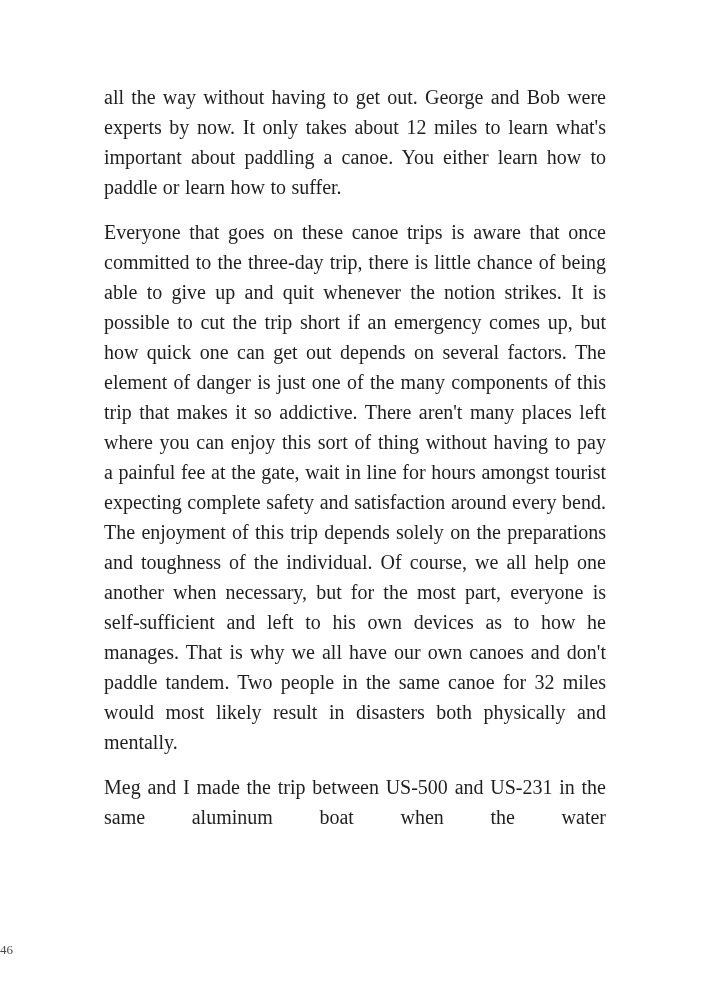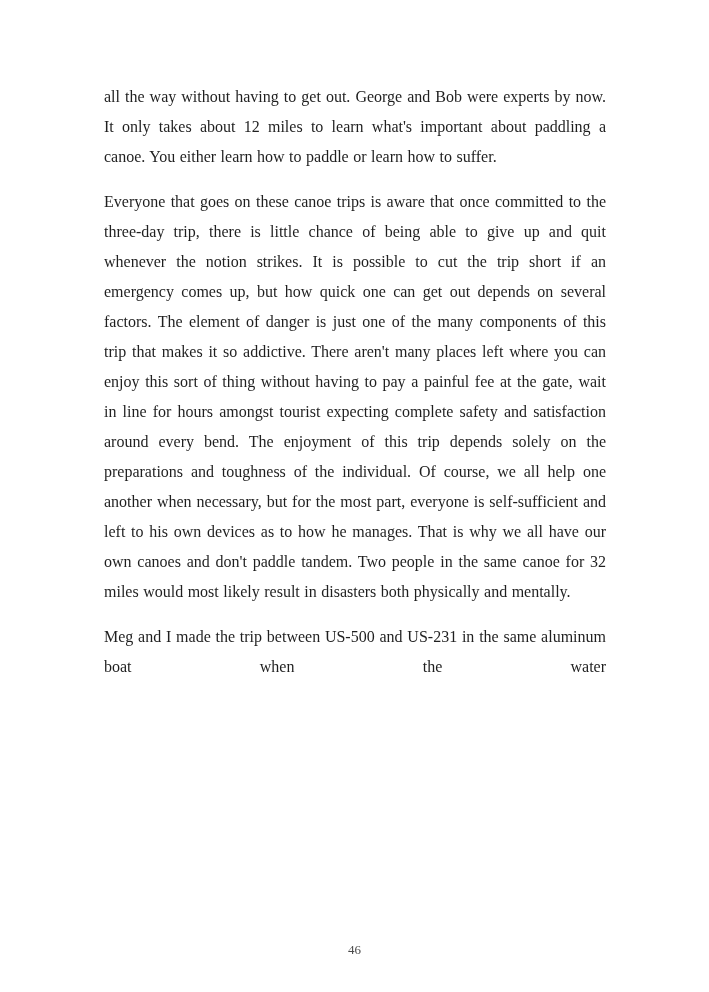--- a/index.html
+++ b/index.html
@@ -24,21 +24,21 @@
 
     .content {
       position: absolute;
       top: 82px;
       left: 104px;
       width: 502px;
       color: #1f1f1f;
     }
 
     .para {
-      font-size: 16px;
+      font-size: 20px;
       line-height: 30px;
       text-align: justify;
       color: #1f1f1f;
       margin-bottom: 15px;
       word-spacing: 0.5px;
     }
 
     .para:last-child {
       margin-bottom: 0;
     }
@@ -46,21 +46,21 @@
     
     .para.continues {
       text-align-last: justify;
     }
 
     .page-number {
       position: absolute;
       bottom: 34px;
       left: 0;
       width: 100%;
-      text-align: center;
+      text-align: left;
       font-size: 13px;
       color: #4a4a4a;
       font-family: "Liberation Serif", "DejaVu Serif", serif;
     }
   </style>
 </head>
 <body>
 
 <div class="page">
   <div class="content">

